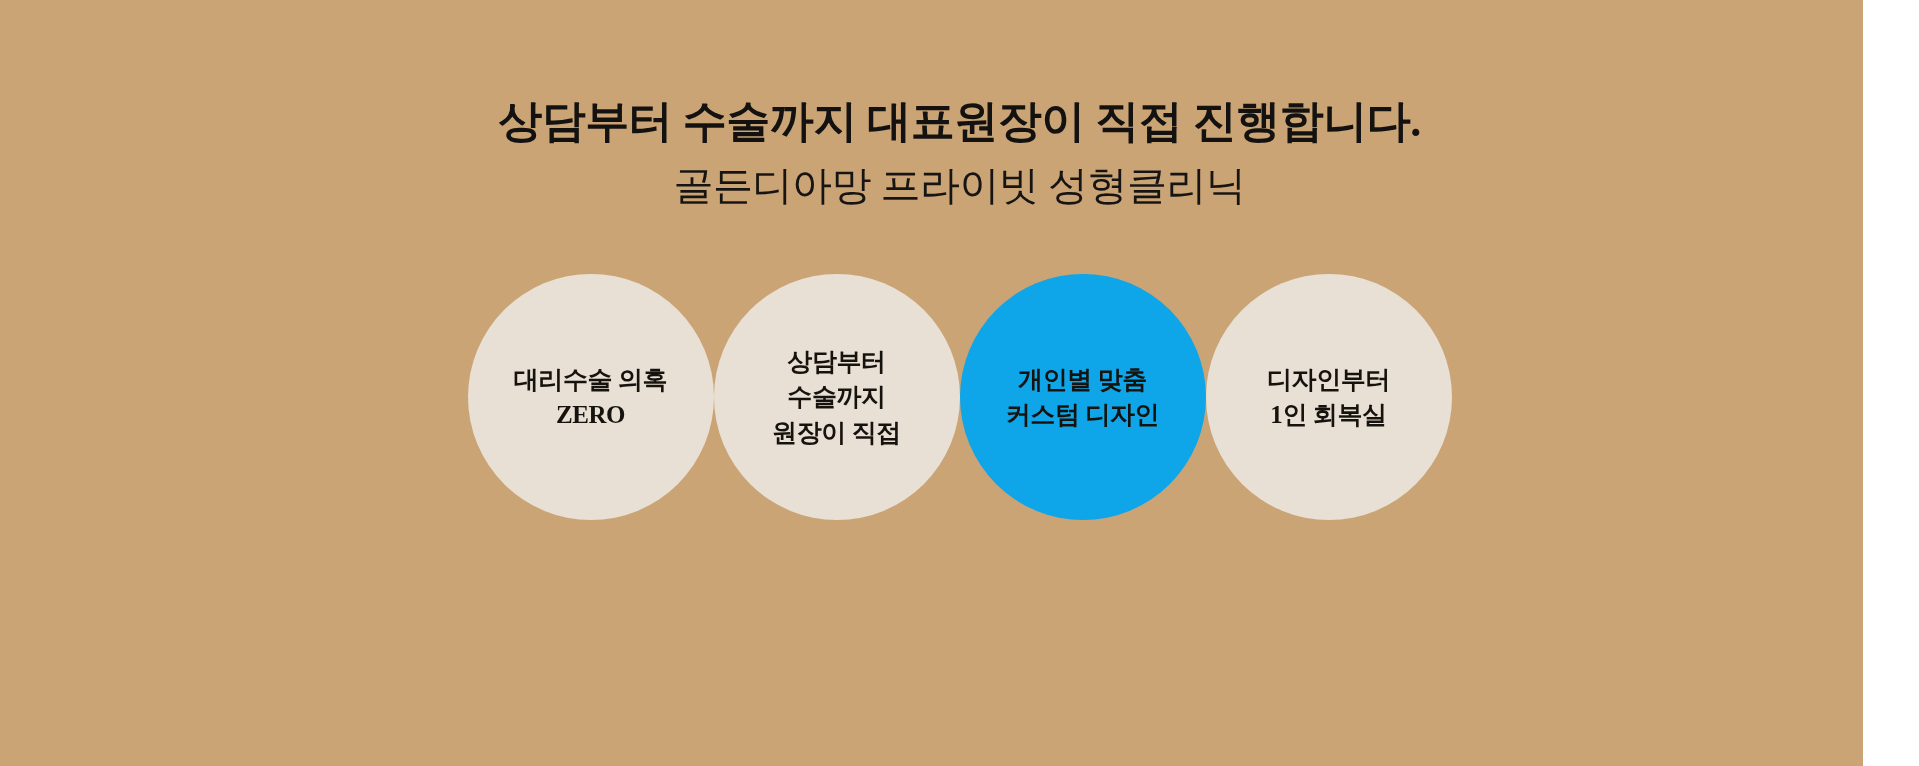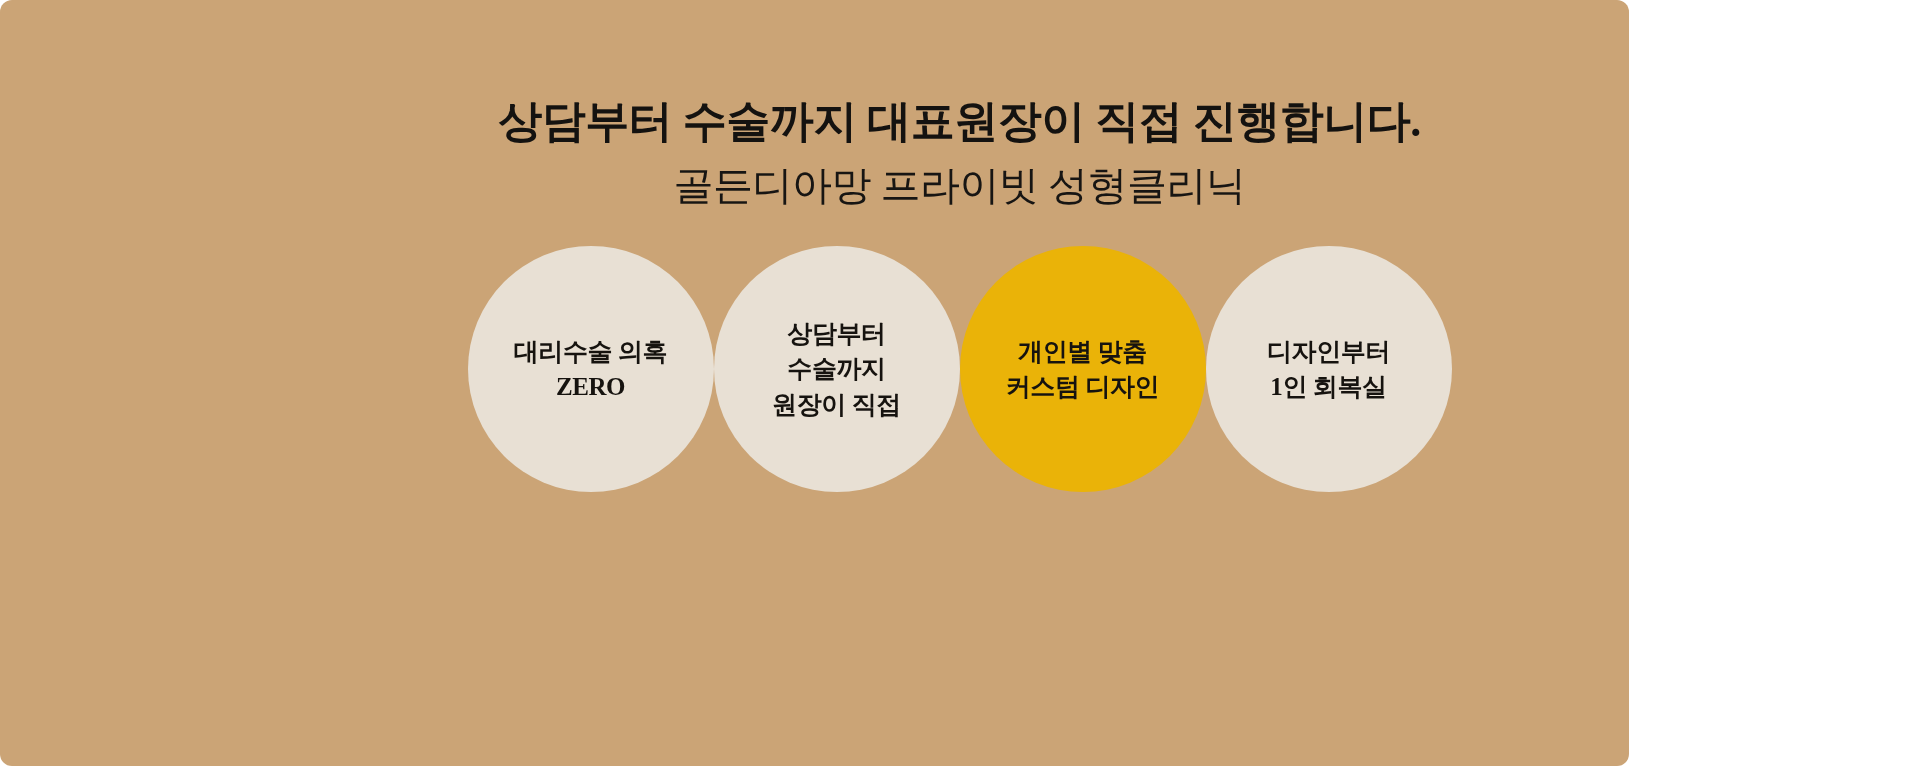--- a/index.html
+++ b/index.html
@@ -9,26 +9,25 @@
   }
   body {
     width: 1919px;
     height: 766px;
     overflow: hidden;
     font-family: "Liberation Sans", "DejaVu Sans", sans-serif;
   }
 
   #banner {
     position: relative;
-    width: 1629px;
+    width: 1863px;
     height: 766px;
     background: #cba476;
     box-sizing: border-box;
     overflow: hidden;
-    border-radius: 12px;
   }
 
   
   #heading-block {
     position: absolute;
     top: 96px;
     left: 0;
     width: 1919px;
     text-align: center;
   }
@@ -51,21 +50,21 @@
     font-weight: 400;
     line-height: 1.18;
     letter-spacing: -0.5px;
     color: #171513;
     white-space: nowrap;
   }
 
   
   #circle-row {
     position: absolute;
-    top: 246px;
+    top: 274px;
     left: 0;
     width: 1919px;
     height: 246px;
     display: flex;
     flex-direction: row;
     justify-content: center;
     align-items: center;
   }
 
   .feature-circle {
@@ -110,21 +109,21 @@
       <span class="feature-line">대리수술 의혹</span>
       <span class="feature-line">ZERO</span>
     </div>
 
     <div class="feature-circle" style="background: rgb(232, 224, 212);">
       <span class="feature-line">상담부터</span>
       <span class="feature-line">수술까지</span>
       <span class="feature-line">원장이 직접</span>
     </div>
 
-    <div class="feature-circle" style="background: #eab308; justify-content: center;">
+    <div class="feature-circle" style="background: #0ea5e9; justify-content: center;">
       <span class="feature-line">개인별 맞춤</span>
       <span class="feature-line">커스텀 디자인</span>
     </div>
 
     <div class="feature-circle" style="background: rgb(232, 224, 212);">
       <span class="feature-line">디자인부터</span>
       <span class="feature-line">1인 회복실</span>
     </div>
 
   </div>

